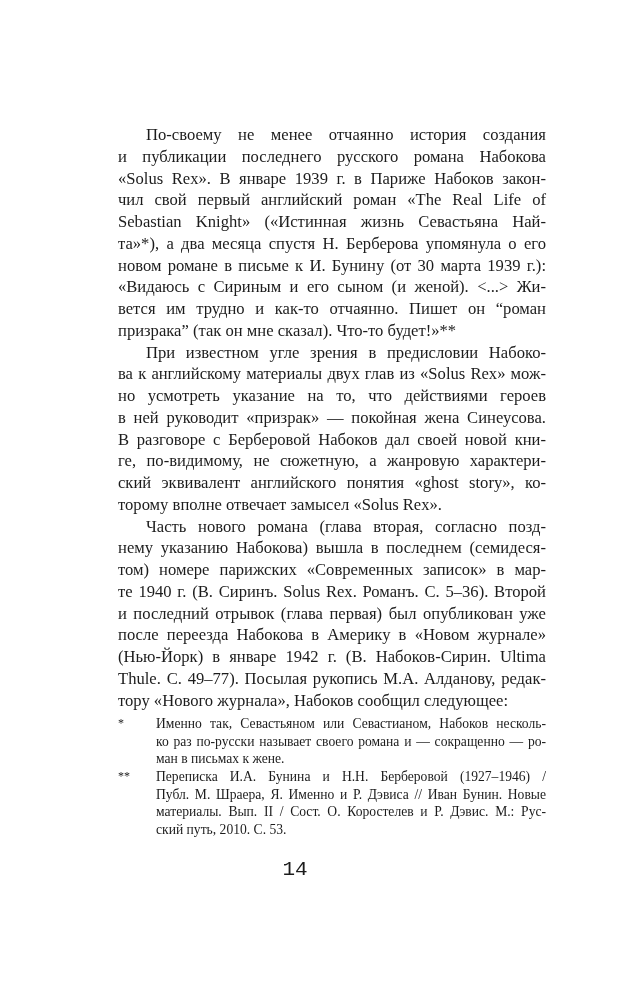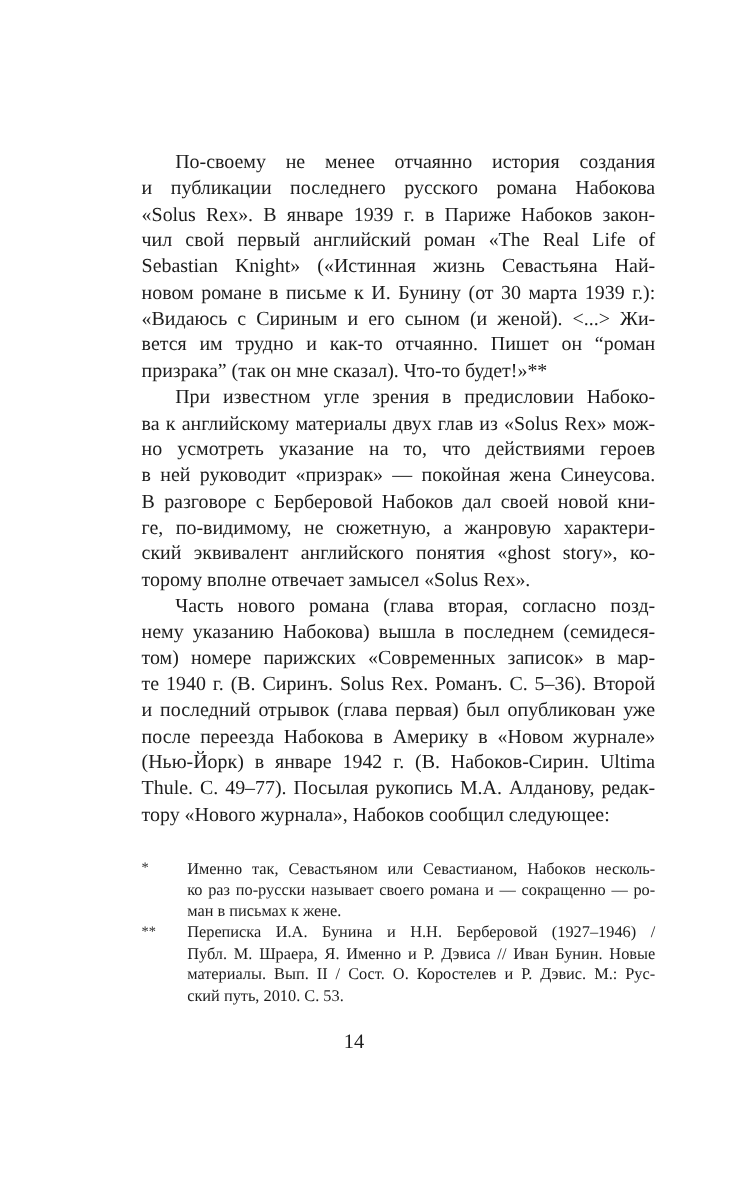--- a/index.html
+++ b/index.html
@@ -23,34 +23,35 @@
   .line.last { text-align-last: left; font-family: Liberation Serif, serif; }
   .footnotes {
     position: absolute; left: 118px; top: 715px; width: 428px;
     font-size: 13.6px; line-height: 17.7px;
   }
   .fn { position: relative; padding-left: 38px; margin-bottom: 0; }
   .fn-mark { position: absolute; left: 0; top: 0; font-size: 12px; }
   .fn .line { height: 17.7px; }
   .page-number {
     position: absolute; left: 0; width: 590px; top: 858px;
-    text-align: center; font-size: 17px;
+    text-align: center; font-size: 21px; font-family: Liberation Mono, monospace;
   }
 </style>
 </head>
 <body>
 
 <div class="page">
   <div class="main-text">
     <div>
       <span class="line indent">По-своему не менее отчаянно история создания</span>
       <span class="line">и публикации последнего русского романа Набокова</span>
       <span class="line">«Solus Rex». В январе 1939 г. в Париже Набоков закон-</span>
       <span class="line">чил свой первый английский роман «The Real Life of</span>
       <span class="line">Sebastian Knight» («Истинная жизнь Севастьяна Най-</span>
+      <span class="line">та»*), а два месяца спустя Н. Берберова упомянула о его</span>
       <span class="line">новом романе в письме к И. Бунину (от 30 марта 1939 г.):</span>
       <span class="line">«Видаюсь с Сириным и его сыном (и женой). &lt;...&gt; Жи-</span>
       <span class="line">вется им трудно и как-то отчаянно. Пишет он “роман</span>
       <span class="line last">призрака” (так он мне сказал). Что-то будет!»**</span>
     </div>
     <div>
       <span class="line indent">При известном угле зрения в предисловии Набоко-</span>
       <span class="line">ва к английскому материалы двух глав из «Solus Rex» мож-</span>
       <span class="line">но усмотреть указание на то, что действиями героев</span>
       <span class="line">в ней руководит «призрак» — покойная жена Синеусова.</span>

